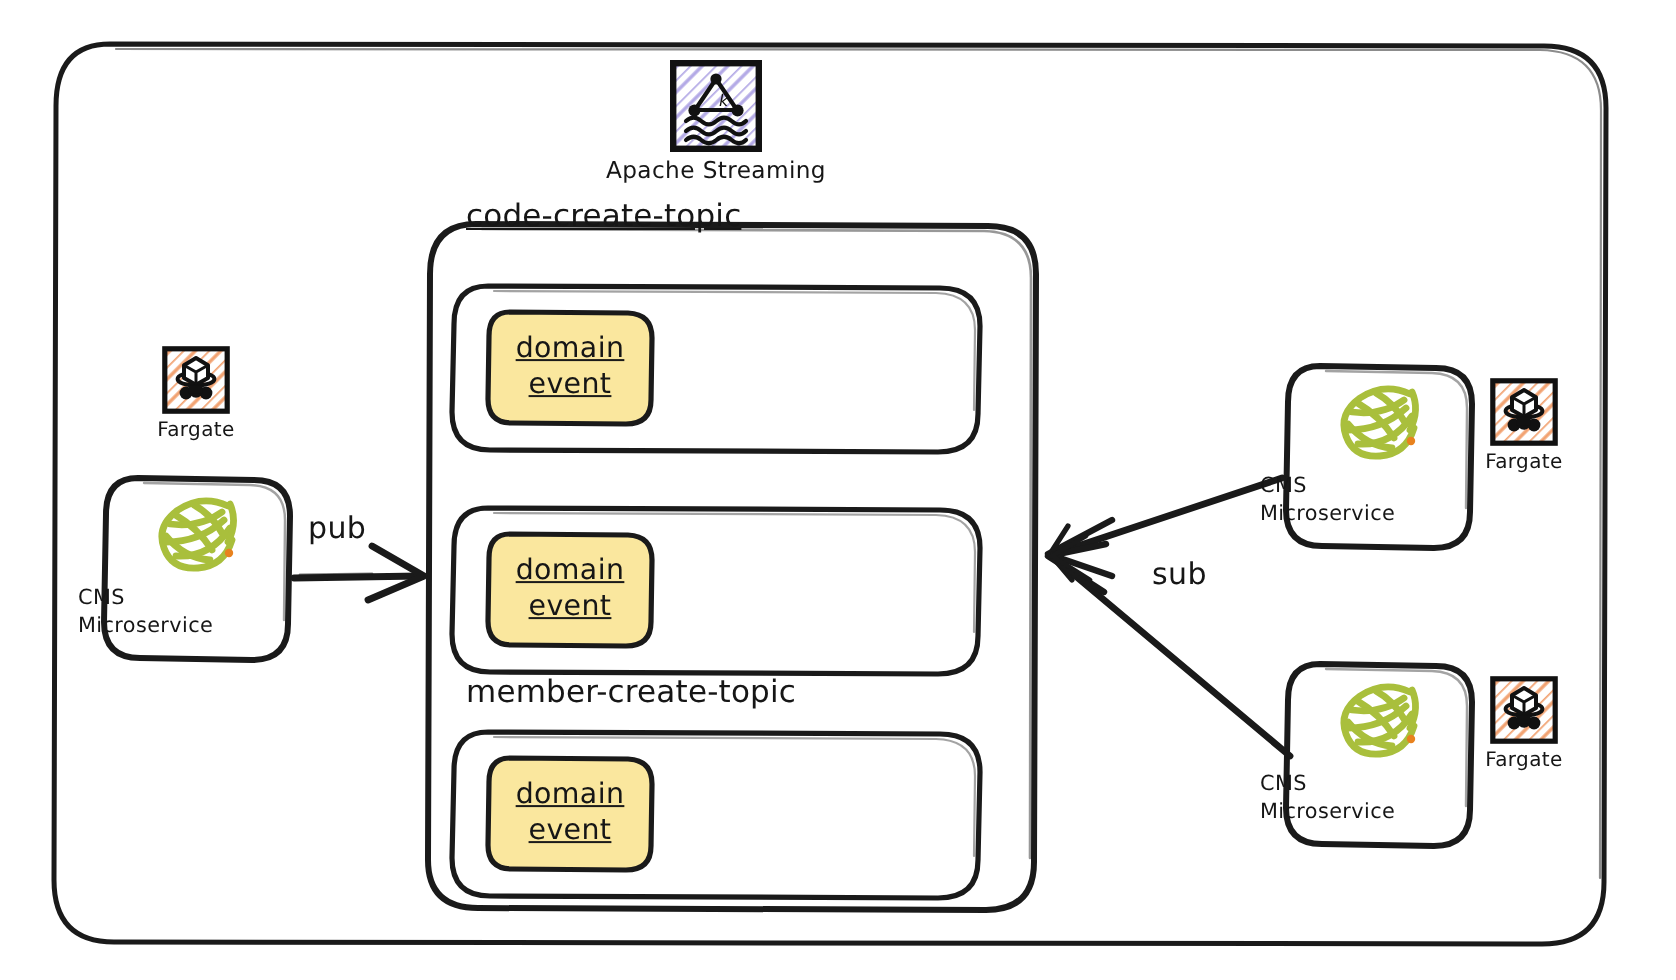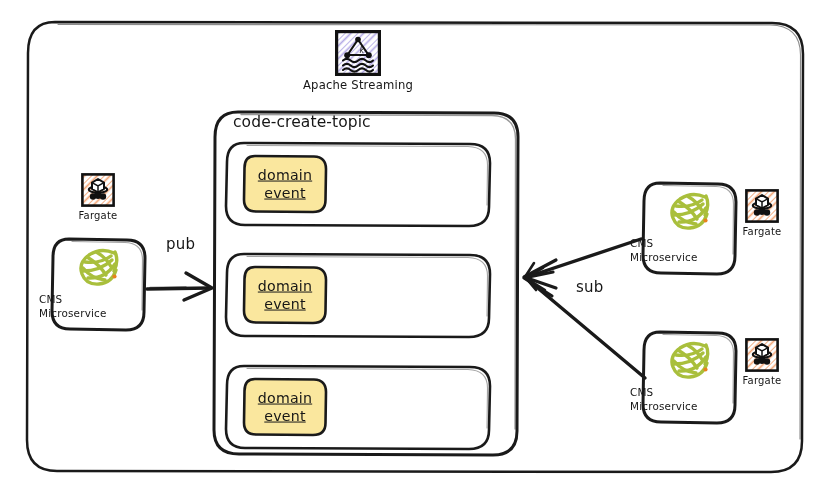--- a/index.html
+++ b/index.html
@@ -203,21 +203,22 @@
       <text x="24.5" y="23" font-family="DejaVu Sans, sans-serif" font-size="8" font-style="italic" fill="#111111">k</text>
       <g stroke="#111111" fill="none" stroke-width="2.1" stroke-linecap="round">
         <path d="M 8 30.5 q 3.8 -3.4 7.6 0 t 7.6 0 t 7.6 0 t 7.2 0"></path>
         <path d="M 8 35.5 q 3.8 -3.4 7.6 0 t 7.6 0 t 7.6 0 t 7.2 0"></path>
         <path d="M 8 40 q 3.8 -3.2 7.6 0 t 7.6 0 t 7.6 0 t 7.2 0"></path>
       </g>
     </svg>
     <div class="label msk-label" style="top:49px;">Apache Streaming</div>
   </div>
 
-  <div class="label topic-label" style="left:233px; top:113px;">code-create-topic</div>
+  <div class="label topic-label" style="left:233px; top:99px;text-decoration:underline;">code-create-topic</div>
+  <div class="label topic-label" style="left:233px; top:337px;">member-create-topic</div>
 
   <div class="node" style="left:244px; top:156px; width:82px; height:56px;">
     <div class="de-text">
       <div class="label de-label" style="position:relative; left:0; top:0;">domain</div>
       <div class="label de-label" style="position:relative; left:0; top:0;">event</div>
     </div>
   </div>
   <div class="node" style="left:244px; top:267px; width:82px; height:56px;">
     <div class="de-text">
       <div class="label de-label" style="position:relative; left:0; top:0;">domain</div>
@@ -318,16 +319,16 @@
       <path d="M 17 6 L 23 9.6 L 23 16 L 17 19.4 L 11 16 L 11 9.6 Z" fill="#ffffff" stroke="#111111" stroke-width="2" stroke-linejoin="round"></path>
       <path d="M 11 9.6 L 17 13 L 23 9.6 M 17 13 L 17 19.4" fill="none" stroke="#111111" stroke-width="1.5"></path>
       <circle cx="12" cy="23.5" r="3.2" fill="#111111"></circle>
       <circle cx="17" cy="22.5" r="3.4" fill="#111111"></circle>
       <circle cx="22" cy="23.5" r="3.2" fill="#111111"></circle>
       <rect x="13.4" y="19.6" width="7" height="4" fill="#111111"></rect>
     </svg>
     <div class="label fargate-label" style="left:-19px; top:37px;">Fargate</div>
   </div>
 
-  <div class="label edge-label" style="left:154px; top:236px;margin-left:12px;">pub</div>
+  <div class="label edge-label" style="left:154px; top:256px;">pub</div>
   <div class="label edge-label" style="left:576px; top:279px;text-align:center;">sub</div>
 
 </div>
 
 </body></html>

